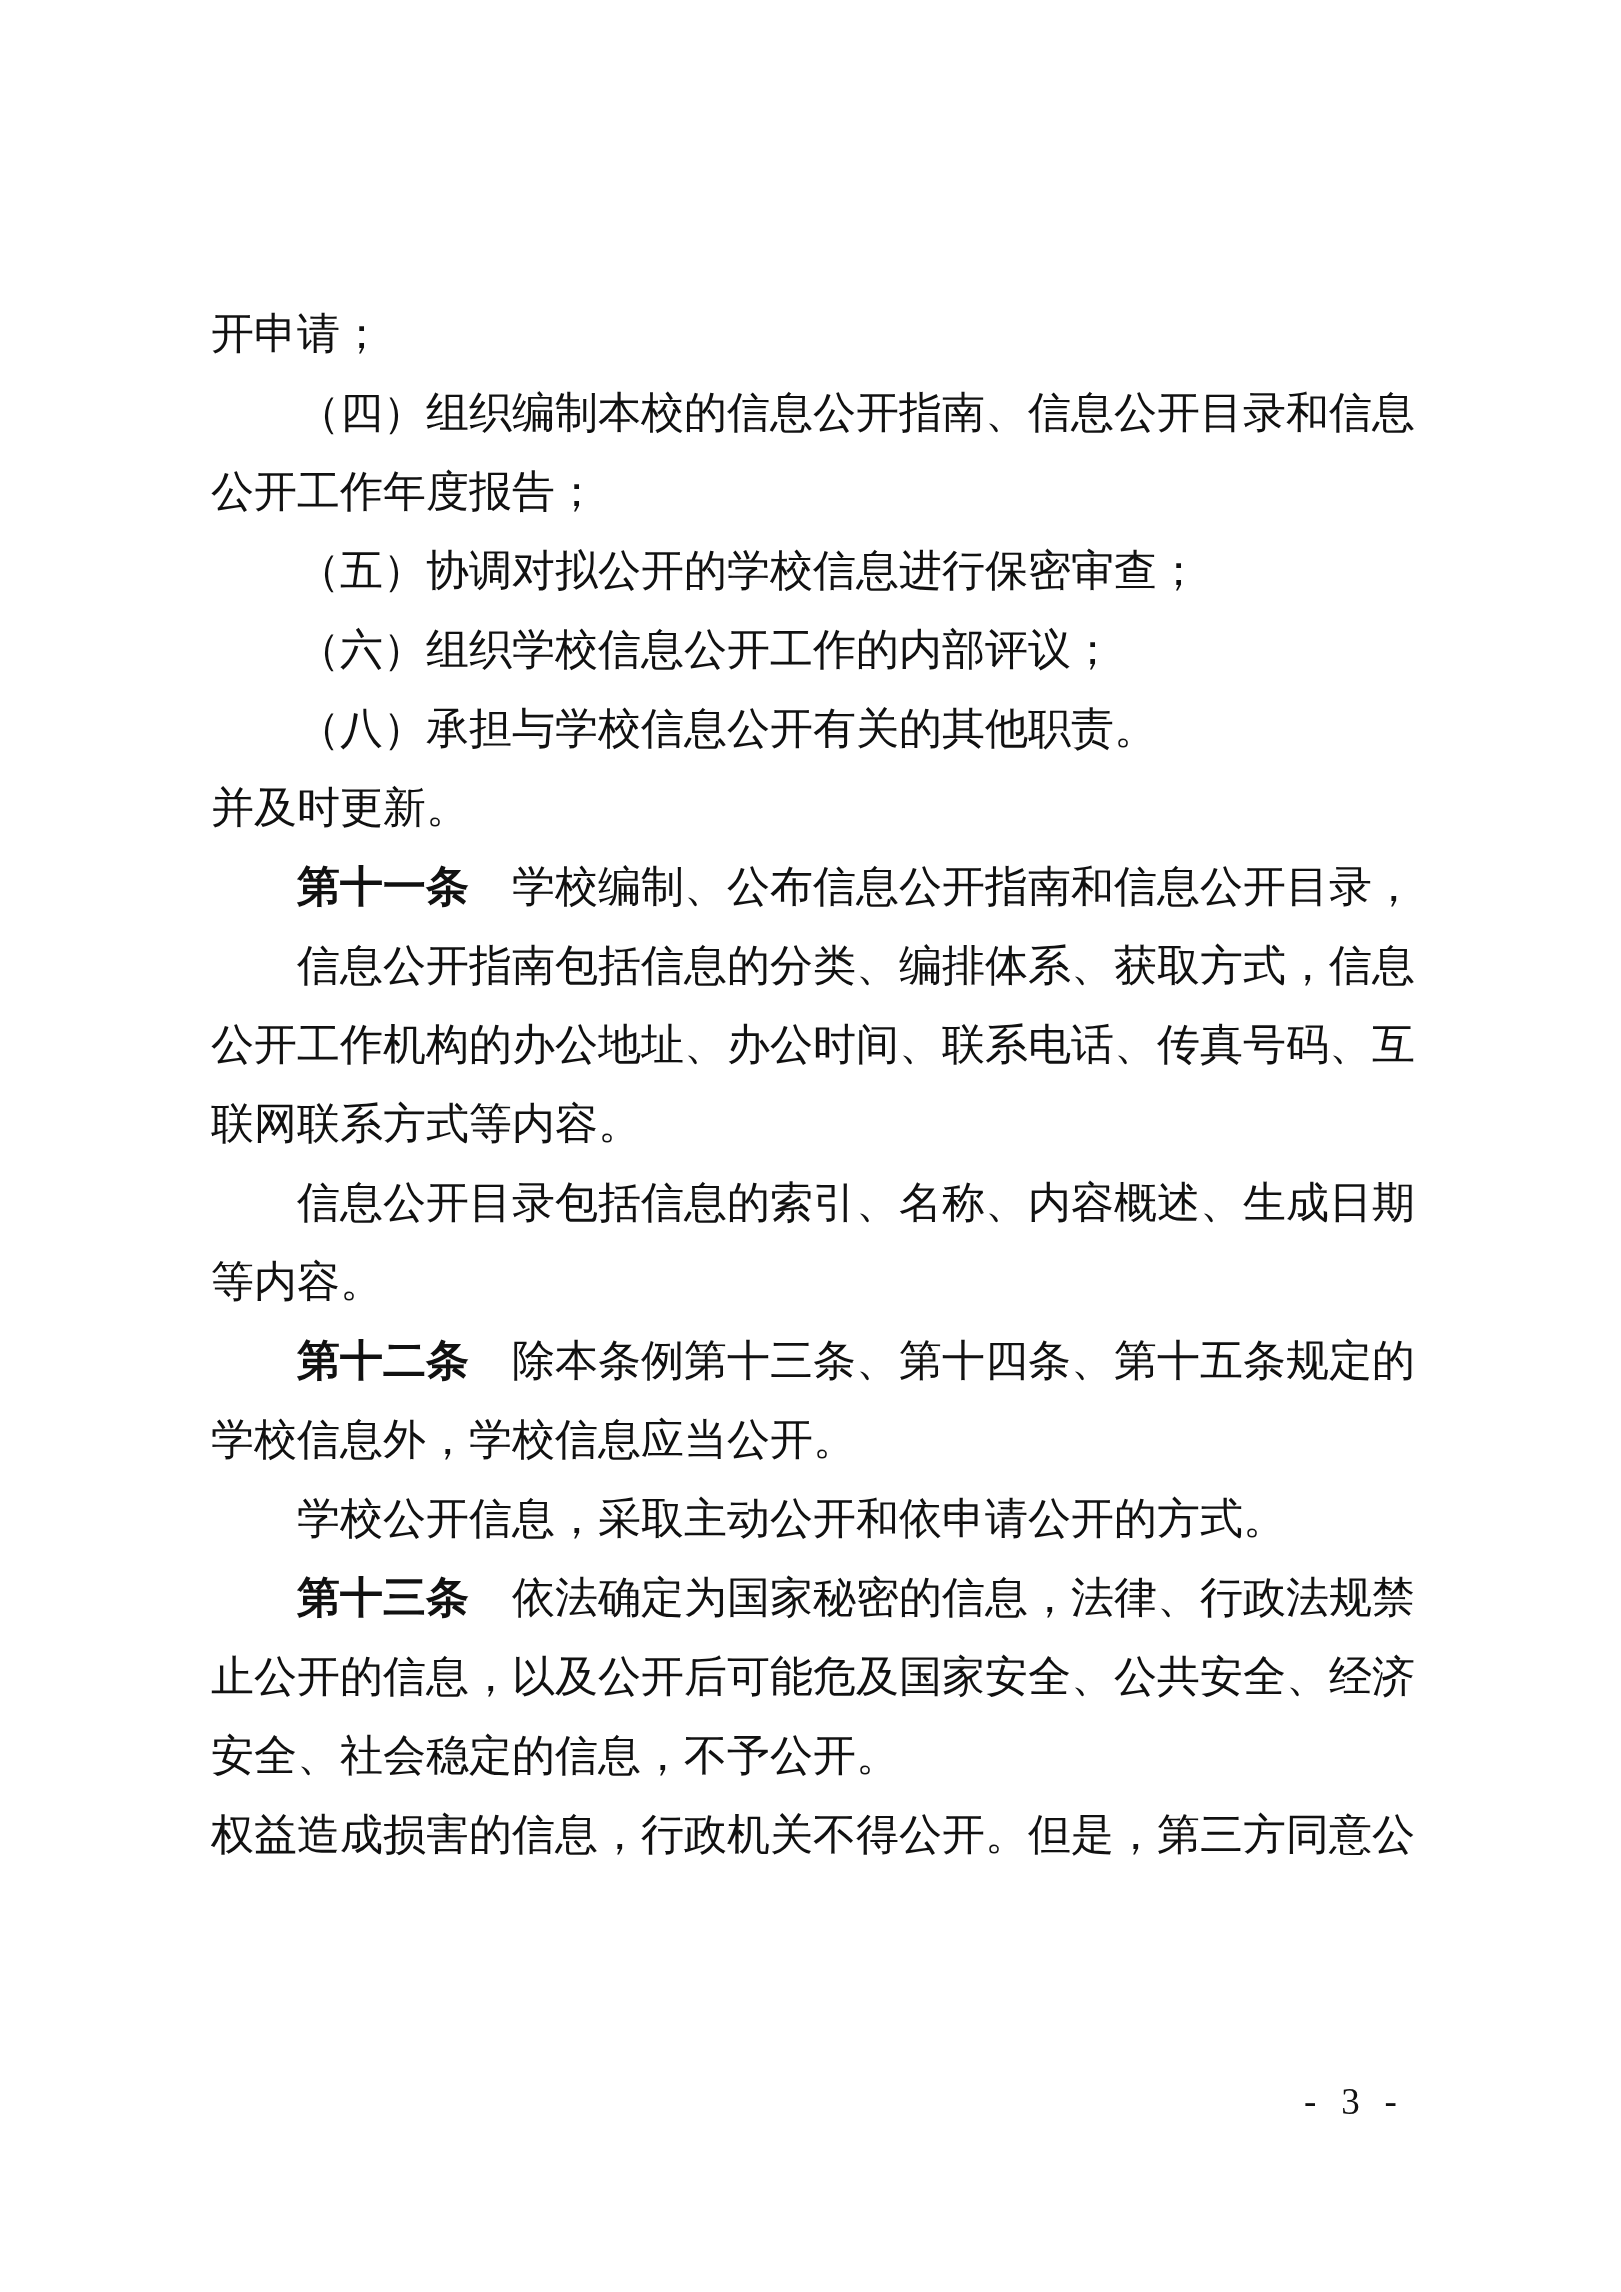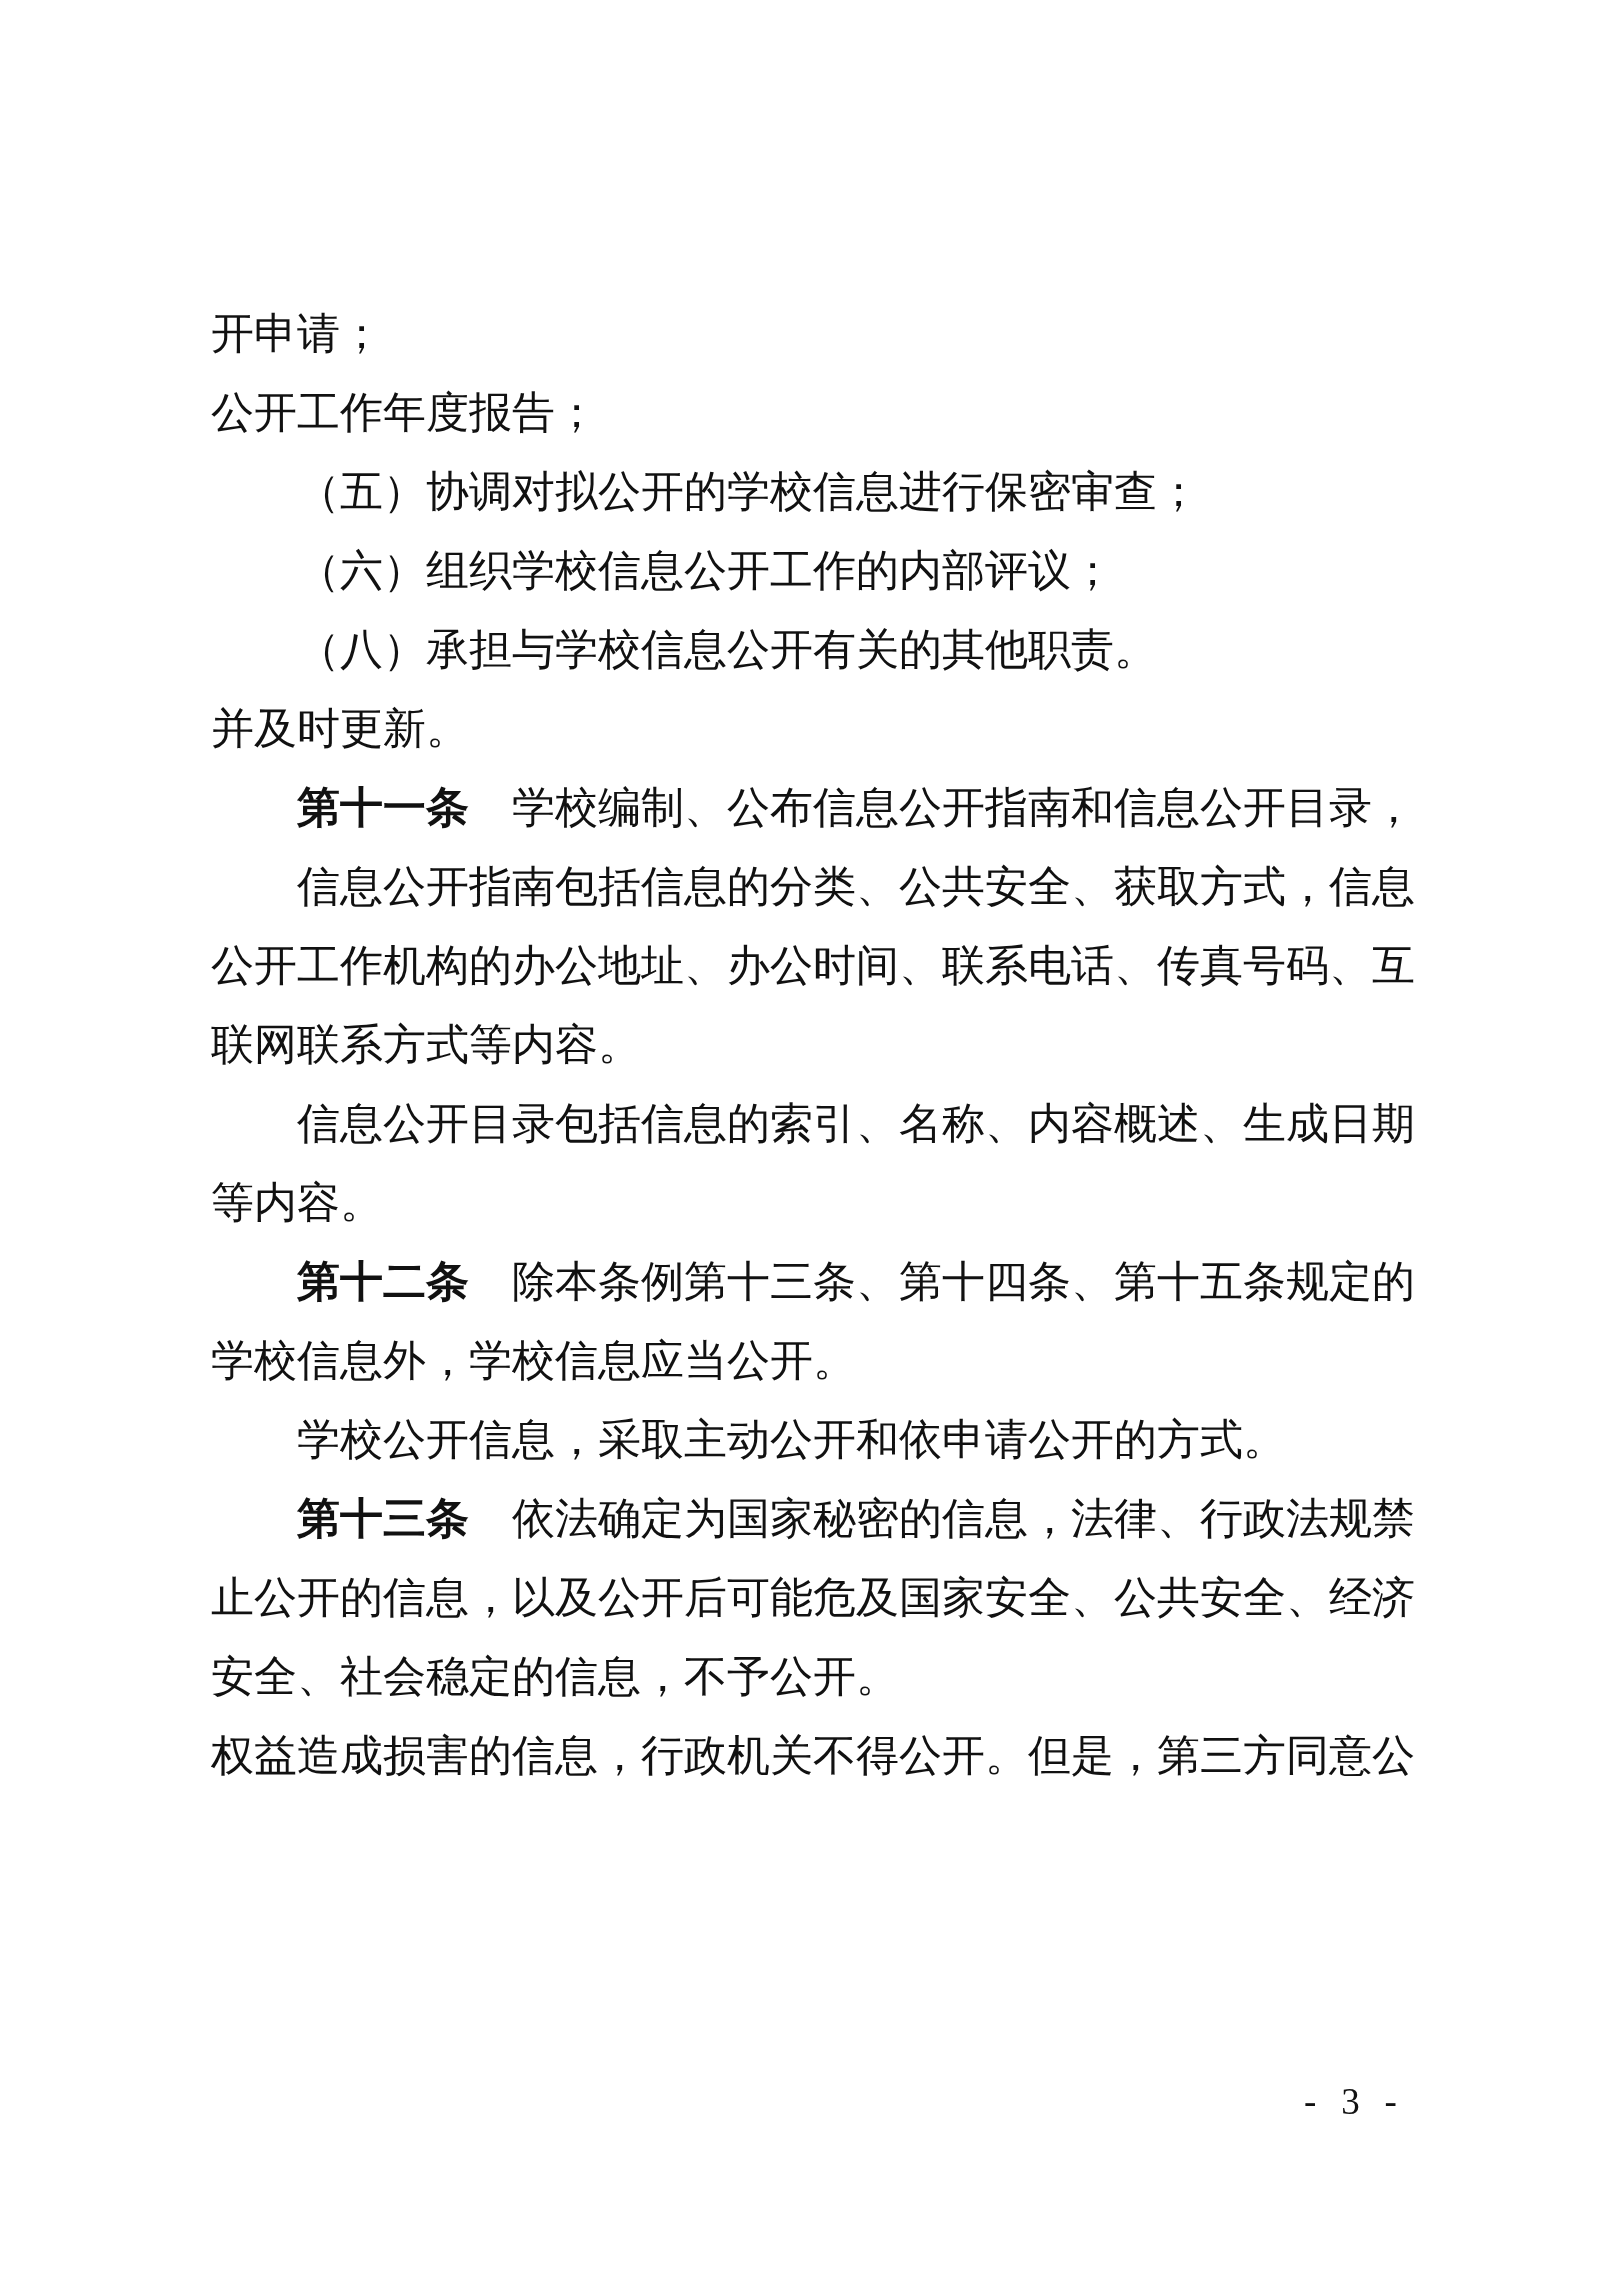--- a/index.html
+++ b/index.html
@@ -45,27 +45,28 @@
     color: #111111;
     white-space: nowrap;
   }
 </style>
 </head>
 <body>
 
 <div class="page">
   <div class="content">
     <div class="line"><span>开申请；</span></div>
+    <div class="line ind"><span>（四）组织编制本校的信息公开指南、信息公开目录和信息</span></div>
     <div class="line"><span>公开工作年度报告；</span></div>
     <div class="line ind"><span>（五）协调对拟公开的学校信息进行保密审查；</span></div>
     <div class="line ind"><span>（六）组织学校信息公开工作的内部评议；</span></div>
     <div class="line ind"><span>（八）承担与学校信息公开有关的其他职责。</span></div>
     <div class="line"><span>并及时更新。</span></div>
     <div class="line ind"><span class="art">第十一条</span><span>　学校编制、公布信息公开指南和信息公开目录，</span></div>
-    <div class="line ind"><span>信息公开指南包括信息的分类、公共安全、获取方式，信息</span></div>
+    <div class="line ind"><span>信息公开指南包括信息的分类、编排体系、获取方式，信息</span></div>
     <div class="line"><span>公开工作机构的办公地址、办公时间、联系电话、传真号码、互</span></div>
     <div class="line"><span>联网联系方式等内容。</span></div>
     <div class="line ind"><span>信息公开目录包括信息的索引、名称、内容概述、生成日期</span></div>
     <div class="line"><span>等内容。</span></div>
     <div class="line ind"><span class="art">第十二条</span><span>　除本条例第十三条、第十四条、第十五条规定的</span></div>
     <div class="line"><span>学校信息外，学校信息应当公开。</span></div>
     <div class="line ind"><span>学校公开信息，采取主动公开和依申请公开的方式。</span></div>
     <div class="line ind"><span class="art">第十三条</span><span>　依法确定为国家秘密的信息，法律、行政法规禁</span></div>
     <div class="line"><span>止公开的信息，以及公开后可能危及国家安全、公共安全、经济</span></div>
     <div class="line"><span>安全、社会稳定的信息，不予公开。</span></div>

